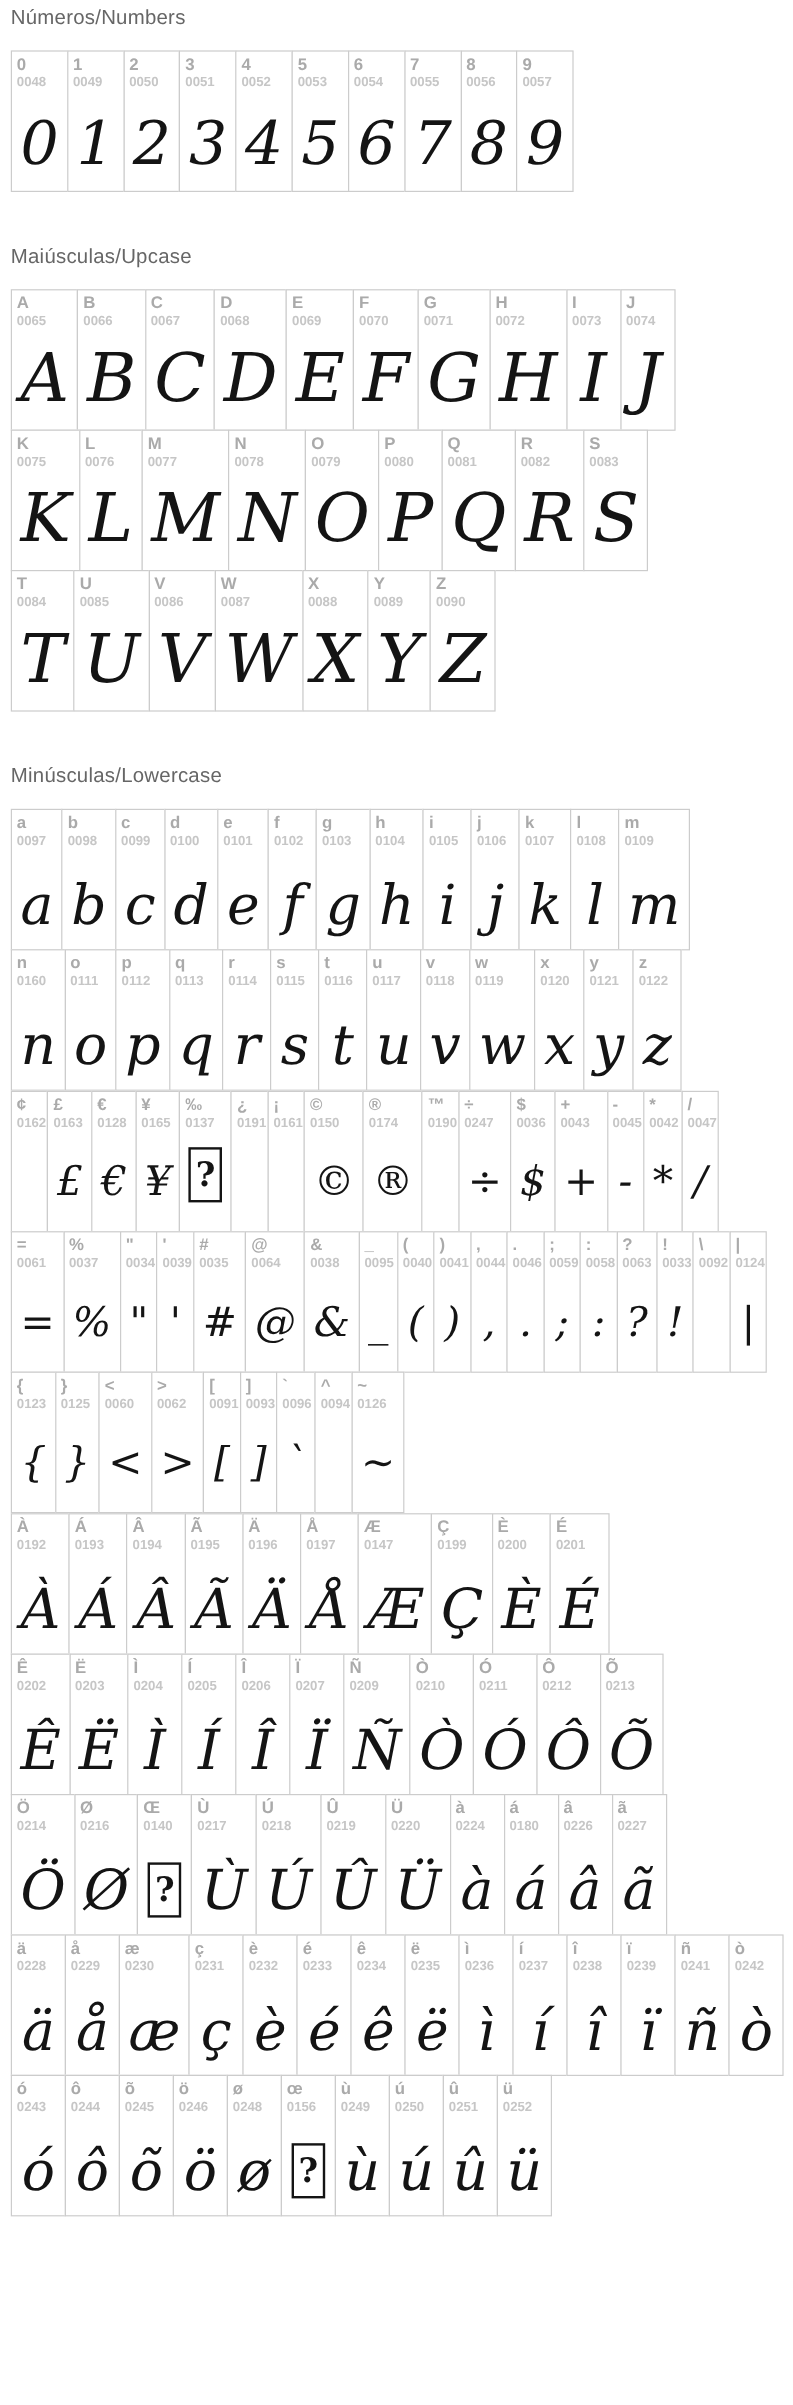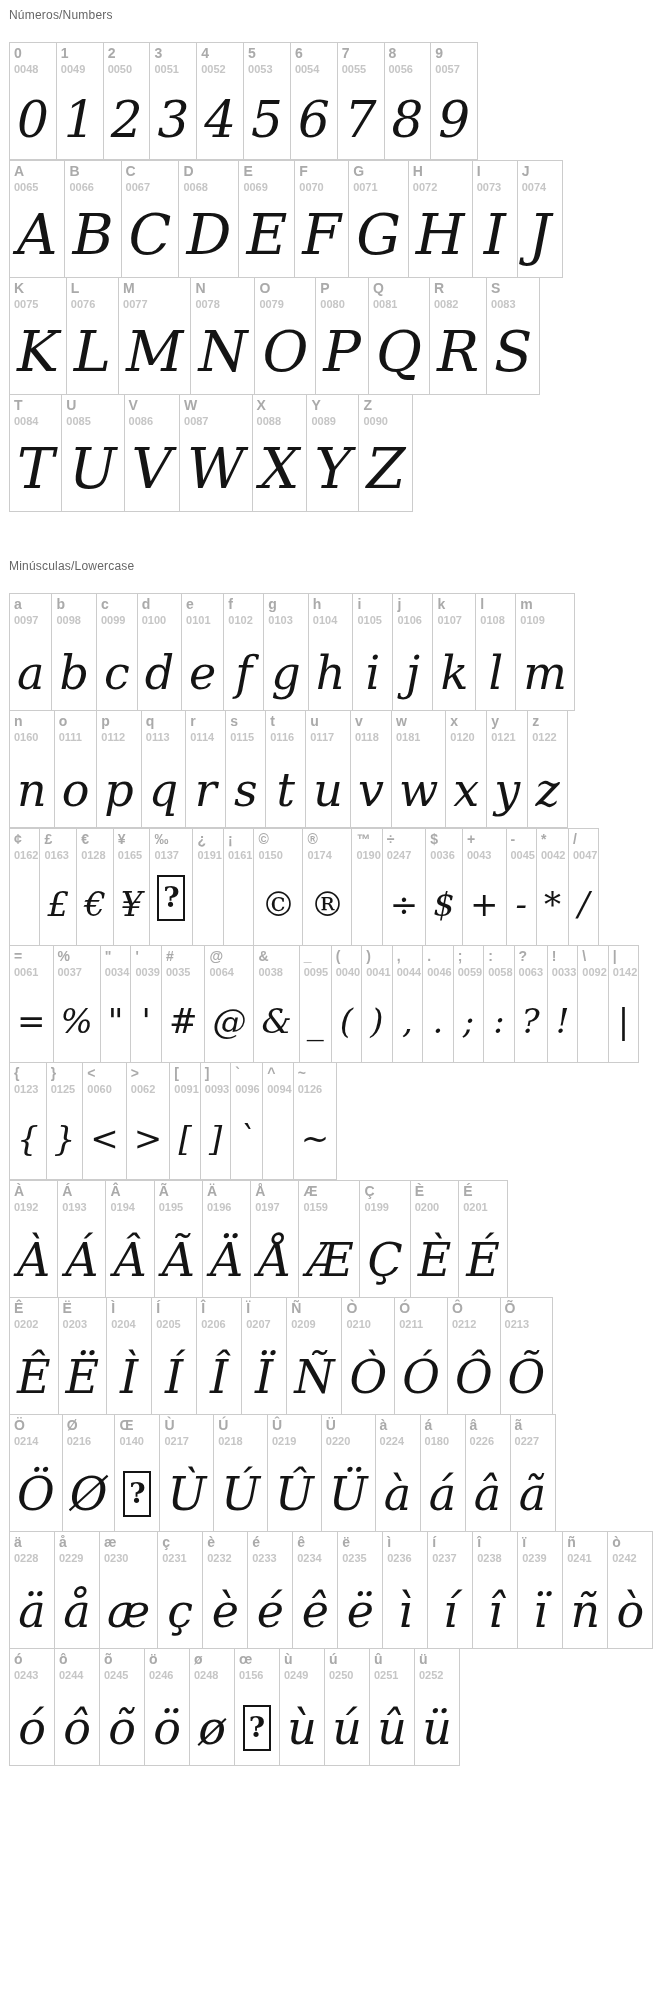--- a/index.html
+++ b/index.html
@@ -11,21 +11,21 @@
     --c-bg:#ffffff;
   }
   html,body{margin:0;padding:0;background:var(--c-bg);}
   body{
     width:661px;
     box-sizing:border-box;
     padding:5px 8px 10px 9px;
     font-family:"Liberation Sans",sans-serif;
   }
   h2.section-title{
-    font-size:12px;
+    font-size:17px;
     font-weight:400;
     color:var(--c-header);
     margin:0 0 17px 0;
     line-height:20px;
     letter-spacing:.2px;
   }
   section + section h2.section-title{margin-top:44px;}
   .table{display:block;}
   .row{display:flex;}
   .row + .row{margin-top:-1px;}
@@ -145,20 +145,21 @@
           </div>
           <div class="cell numbers">
             <div class="lab">9</div>
             <div class="code">0057</div>
             <div class="glyph">9</div>
           </div>
         </div>
       </div>
     </section>
     <section>
+      <h2 class="section-title">Maiúsculas/Upcase</h2>
       <div class="table">
         <div class="row">
           <div class="cell upcase">
             <div class="lab">A</div>
             <div class="code">0065</div>
             <div class="glyph">A</div>
           </div>
           <div class="cell upcase">
             <div class="lab">B</div>
             <div class="code">0066</div>
@@ -402,21 +403,21 @@
             <div class="code">0117</div>
             <div class="glyph">u</div>
           </div>
           <div class="cell lowercase">
             <div class="lab">v</div>
             <div class="code">0118</div>
             <div class="glyph">v</div>
           </div>
           <div class="cell lowercase">
             <div class="lab">w</div>
-            <div class="code">0181</div>
+            <div class="code">0119</div>
             <div class="glyph">w</div>
           </div>
           <div class="cell lowercase">
             <div class="lab">x</div>
             <div class="code">0120</div>
             <div class="glyph">x</div>
           </div>
           <div class="cell lowercase">
             <div class="lab">y</div>
             <div class="code">0121</div>
@@ -597,21 +598,21 @@
             <div class="code">0033</div>
             <div class="glyph">!</div>
           </div>
           <div class="cell symbols">
             <div class="lab">\</div>
             <div class="code">0092</div>
             <div class="glyph"></div>
           </div>
           <div class="cell symbols">
             <div class="lab">|</div>
-            <div class="code">0142</div>
+            <div class="code">0124</div>
             <div class="glyph">|</div>
           </div>
         </div>
         <div class="row">
           <div class="cell symbols">
             <div class="lab">{</div>
             <div class="code">0123</div>
             <div class="glyph">{</div>
           </div>
           <div class="cell symbols">
@@ -685,21 +686,21 @@
             <div class="code">0196</div>
             <div class="glyph">Ä</div>
           </div>
           <div class="cell accents">
             <div class="lab">Å</div>
             <div class="code">0197</div>
             <div class="glyph">Å</div>
           </div>
           <div class="cell accents">
             <div class="lab">Æ</div>
-            <div class="code">0159</div>
+            <div class="code">0147</div>
             <div class="glyph">Æ</div>
           </div>
           <div class="cell accents">
             <div class="lab">Ç</div>
             <div class="code">0199</div>
             <div class="glyph">Ç</div>
           </div>
           <div class="cell accents">
             <div class="lab">È</div>
             <div class="code">0200</div>

